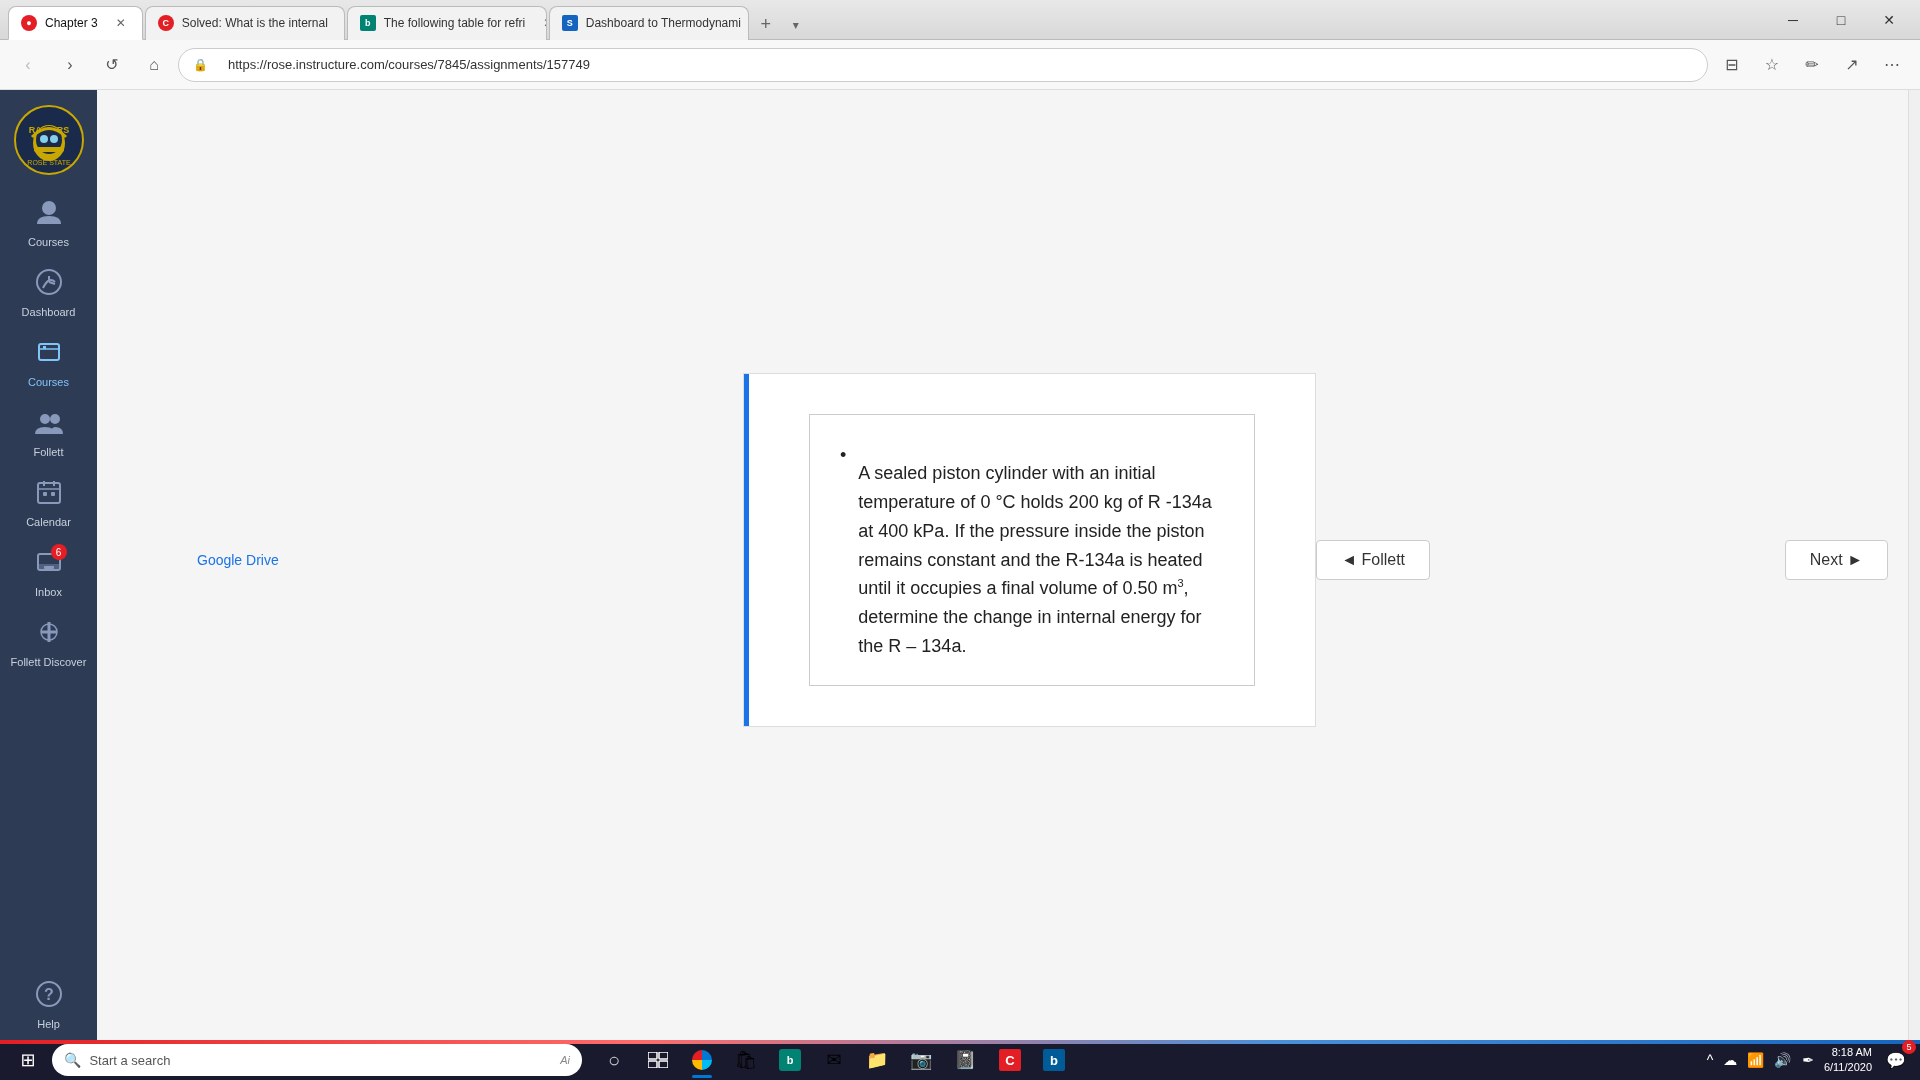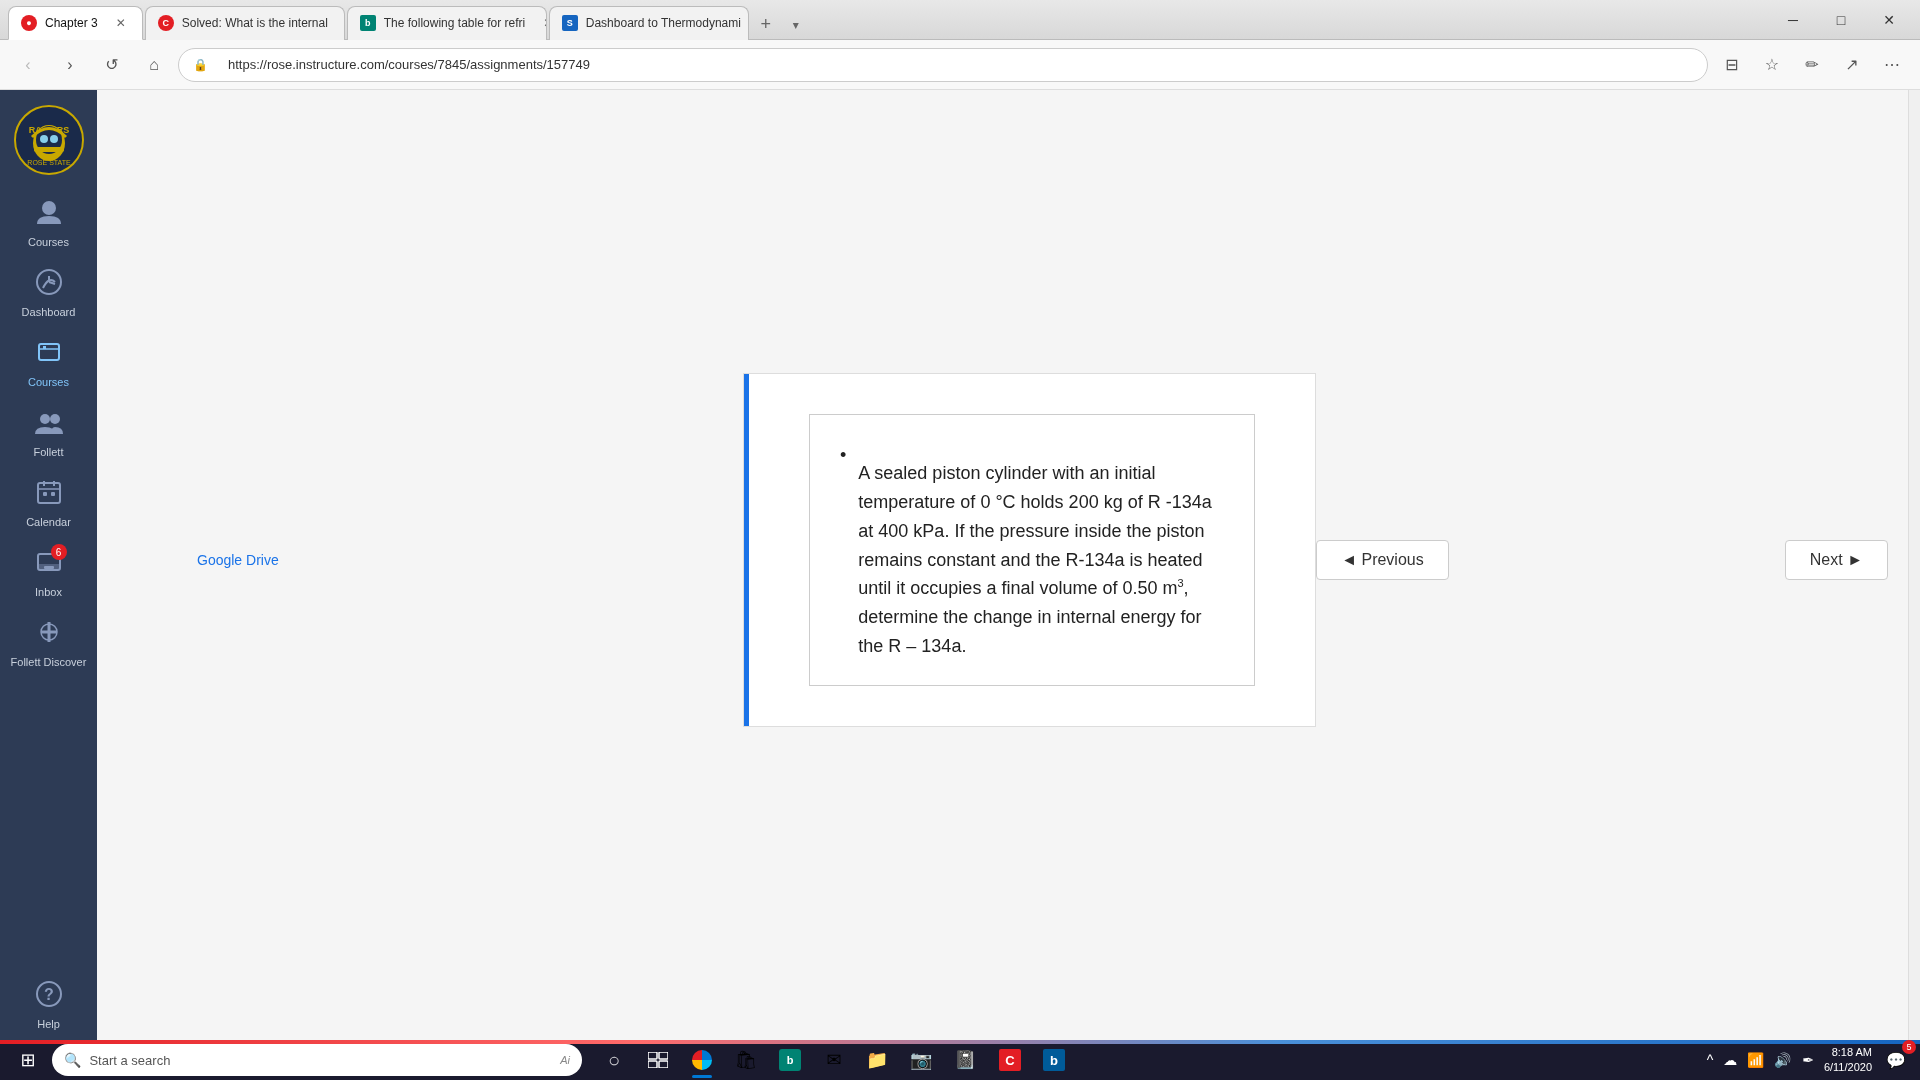--- a/index.html
+++ b/index.html
@@ -525,21 +525,21 @@
               <p class="problem-body">
                 A sealed piston cylinder with an initial temperature of 0 °C holds 200 kg of R -134a at 400 kPa. If the pressure inside the piston remains constant and the R-134a is heated until it occupies a final volume of 0.50 m<sup>3</sup>, determine the change in internal energy for the R – 134a.
               </p>
             </div>
           </div>
 
         </div>
       </div>
 
       <div class="nav-buttons">
-        <button class="nav-page-btn">◄ Previous</button>
+        <button class="nav-page-btn">◄ Follett</button>
         <button class="nav-page-btn">Next ►</button>
       </div>
 
     </div>
   </div>
 
   <div class="right-scrollbar"></div>
 </div>
 
 <div class="taskbar">

